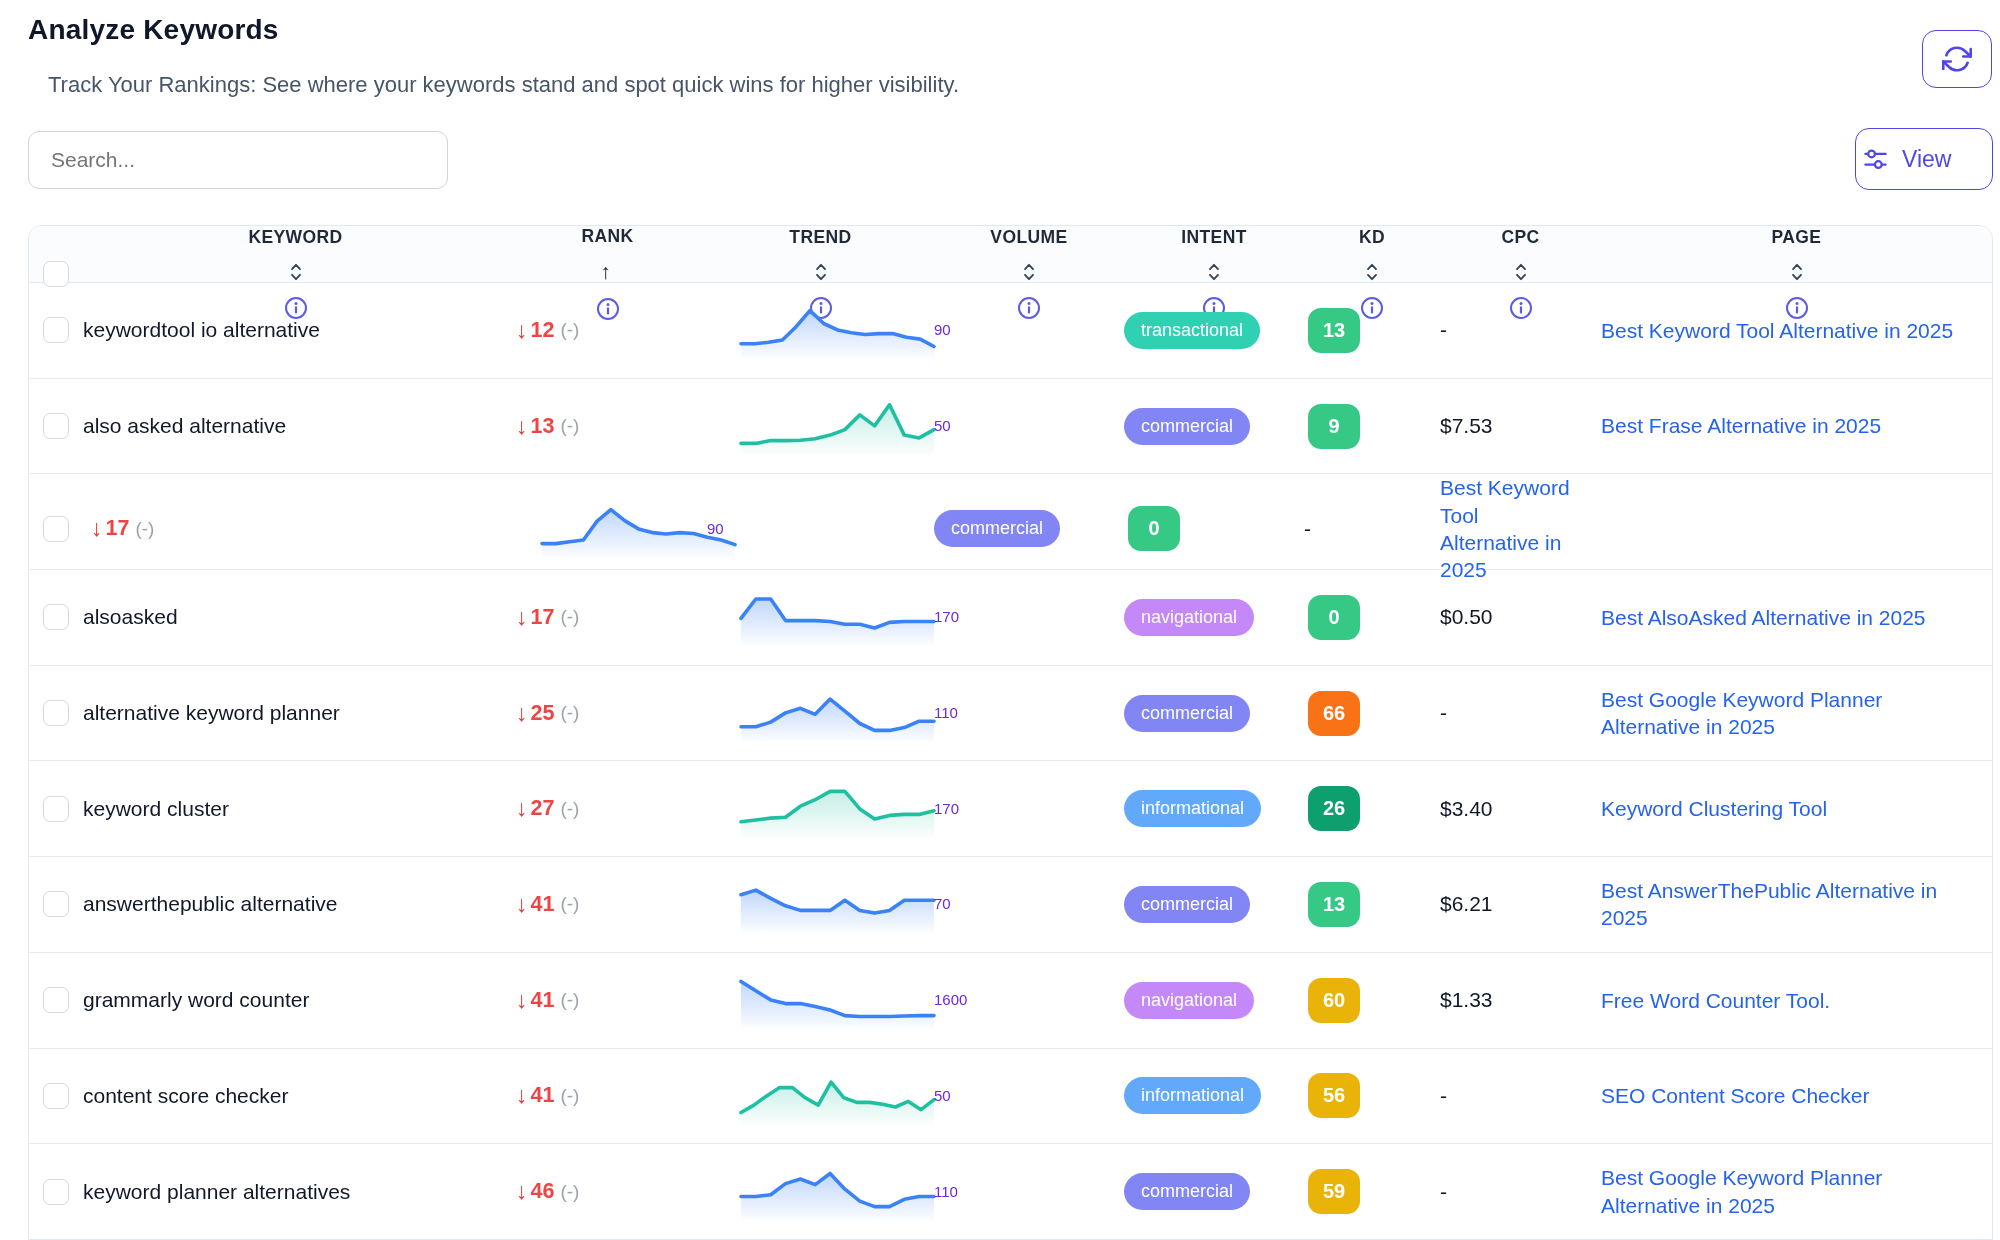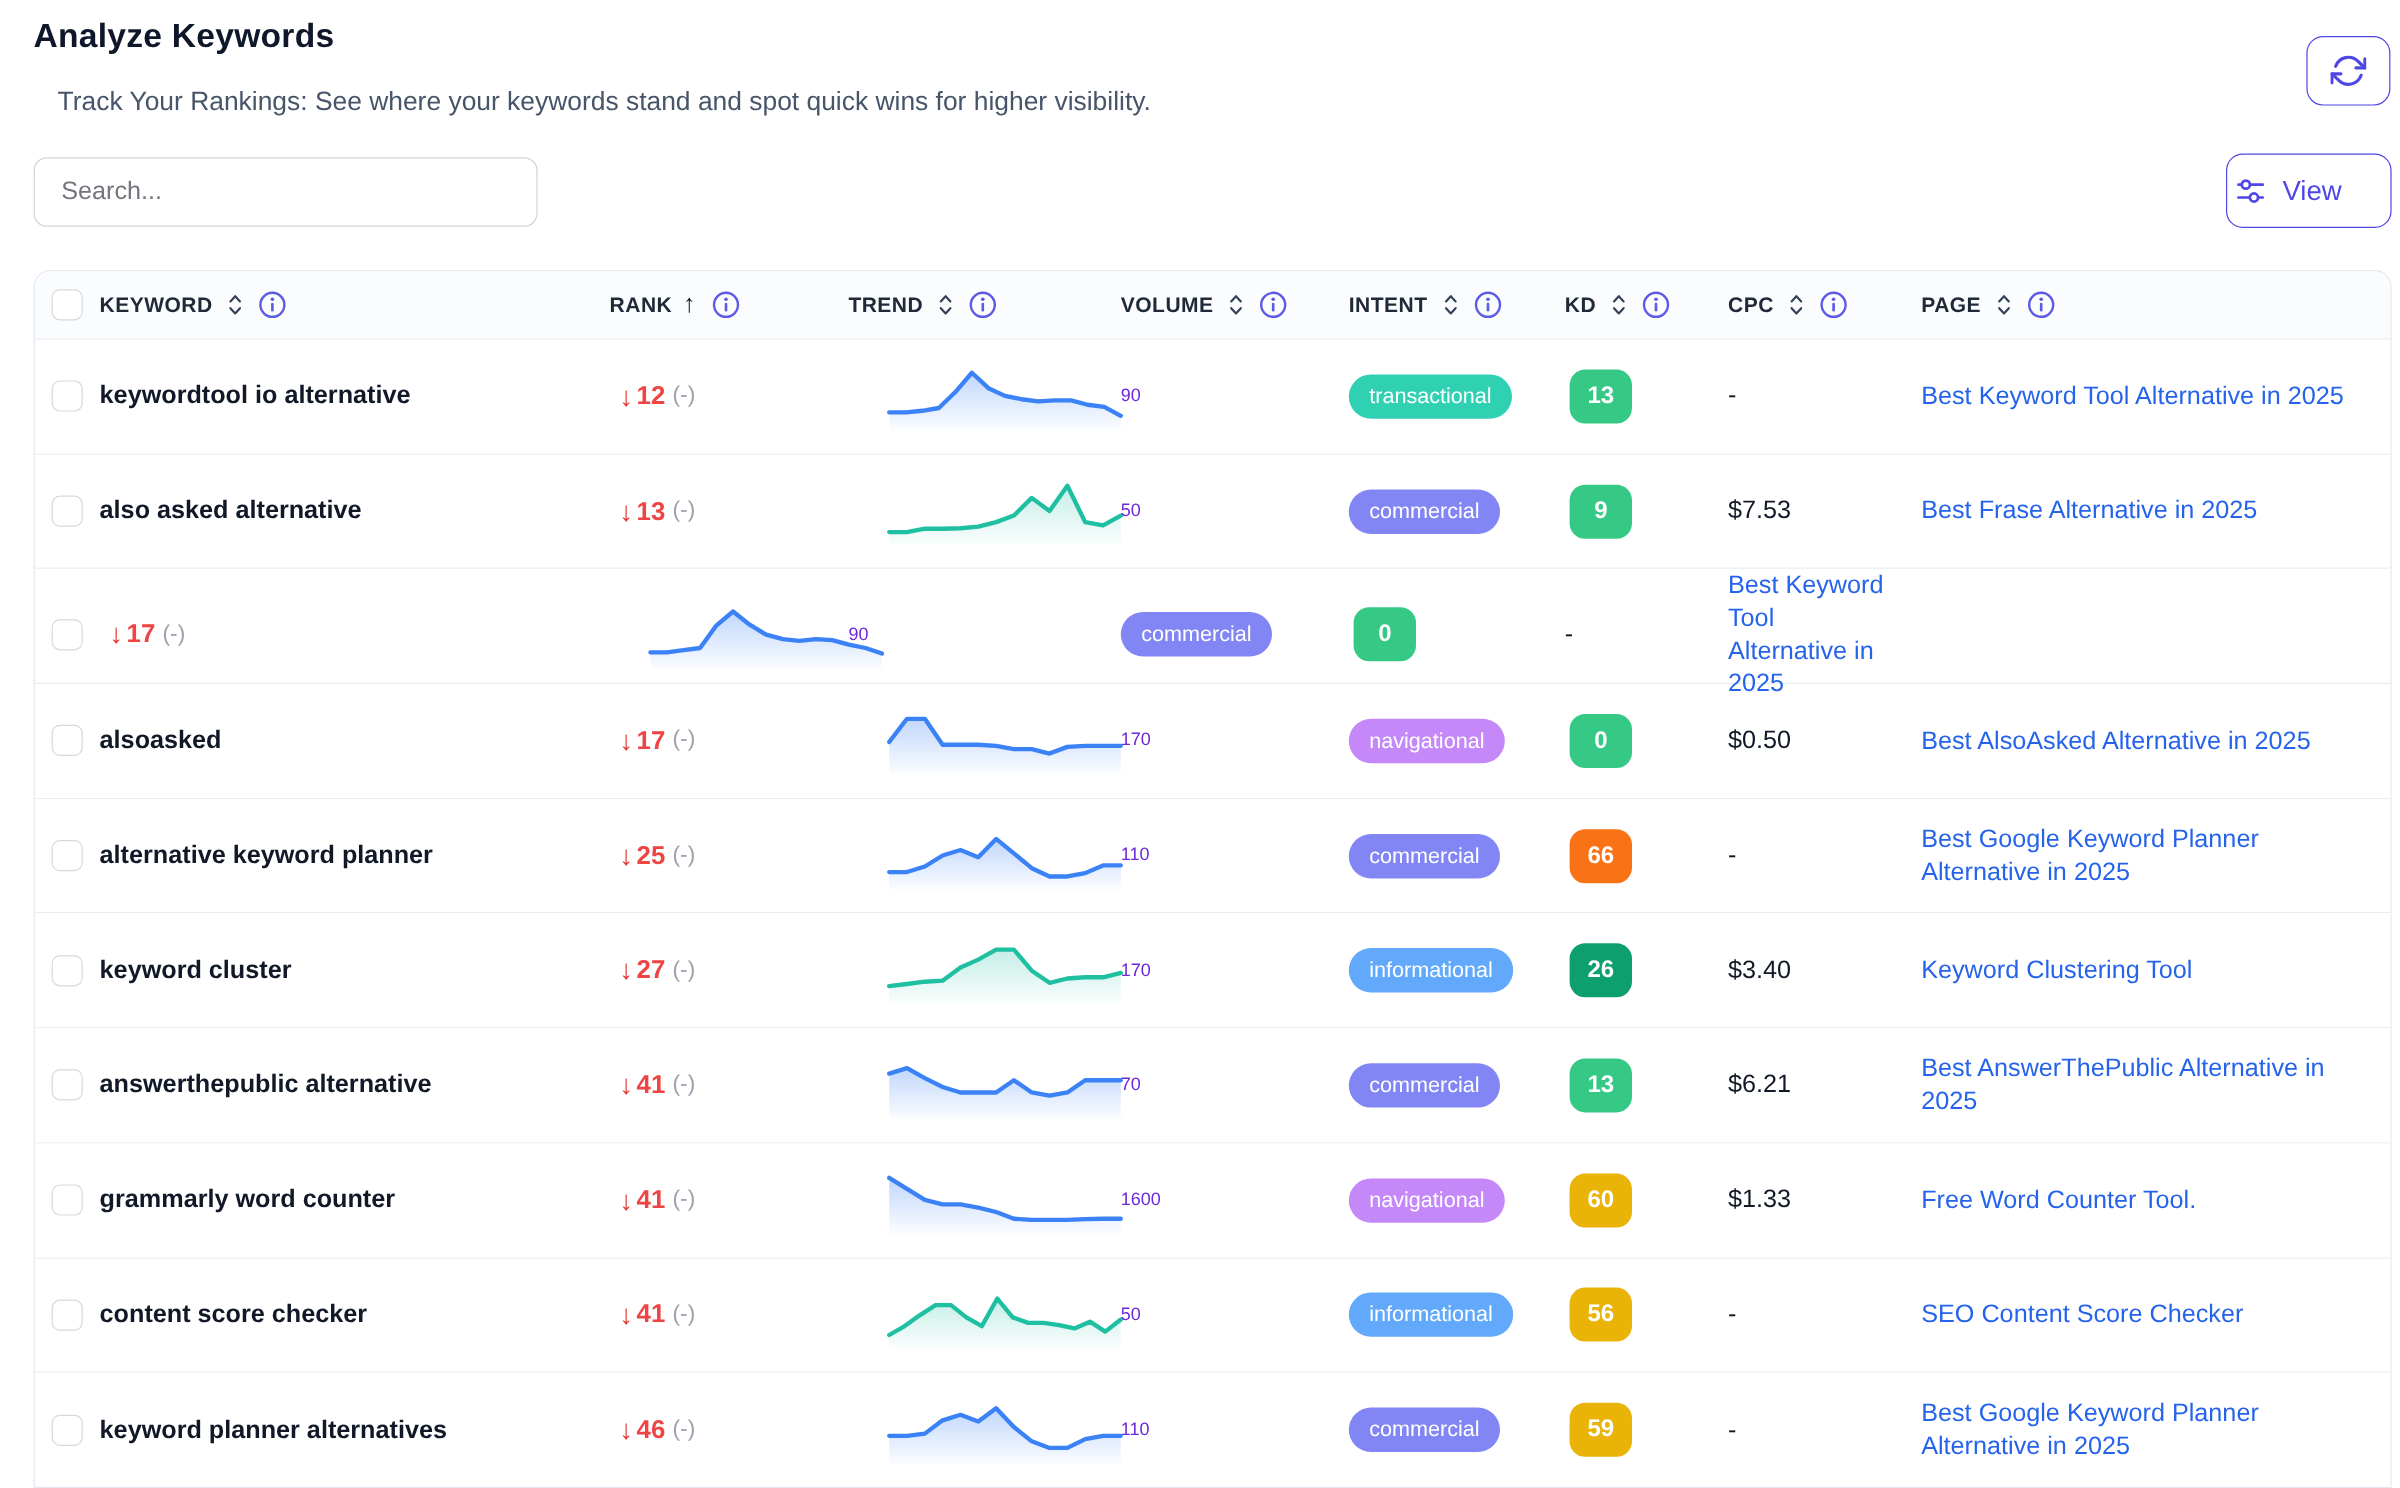--- a/index.html
+++ b/index.html
@@ -43,33 +43,33 @@
     position:absolute; left:28px; top:225px; width:1965px; height:1015px;
     border:1px solid #e2e8f0; border-radius:14px 14px 0 0;
     overflow:hidden; box-sizing:border-box; background:#fff;
   }
   .grid-row {
     display:grid;
     grid-template-columns:54px 425px 199px 227px 190px 180px 136px 161px 1fr;
     align-items:center;
   }
   .header-row { height:56px; background:#fbfcfe; border-bottom:1px solid #e5e9ef; }
-  .hcell { display:flex; align-items:center; gap:13px; }
+  .hcell { display:flex; align-items:center; gap:13px;flex-direction:column; }
   .hlabel { font-size:17.5px; font-weight:700; color:#1f2937; letter-spacing:.4px; }
   .sort-icon { display:flex; align-items:center; cursor:pointer; }
   .sorted-asc { font-size:21px; font-weight:600; color:#111827; margin-left:-4px; }
   .info-icon { display:flex; align-items:center; cursor:pointer; }
 
   .body-row { height:94.7px; border-bottom:1px solid #e8ebef; background:#fff; }
   .cb-cell { padding-left:14px; }
   .cb {
     width:26px; height:26px; border:1.6px solid #d6d9de; border-radius:7px;
     background:#fff; box-sizing:border-box; cursor:pointer;
   }
-  .kw { font-size:21px; font-weight:700; color:#111827; }
+  .kw { font-size:21px; font-weight:400; color:#111827; }
   .rank-cell { display:flex; align-items:center; padding-left:8px; }
   .rank-arrow-down { color:#e53935; font-size:23px; font-weight:500; margin-right:3px; }
   .rank-num { font-size:21.5px; font-weight:700; color:#ef4444; }
   .rank-change { font-size:19px; color:#9ca3af; margin-left:6px; }
   .spark { margin-left:32px; display:block; }
   .vol { font-size:15px; color:#6d28d9; }
   .intent-badge {
     display:inline-block; padding:8px 17px; border-radius:999px;
     color:#fff; font-size:18px; white-space:nowrap;
   }

